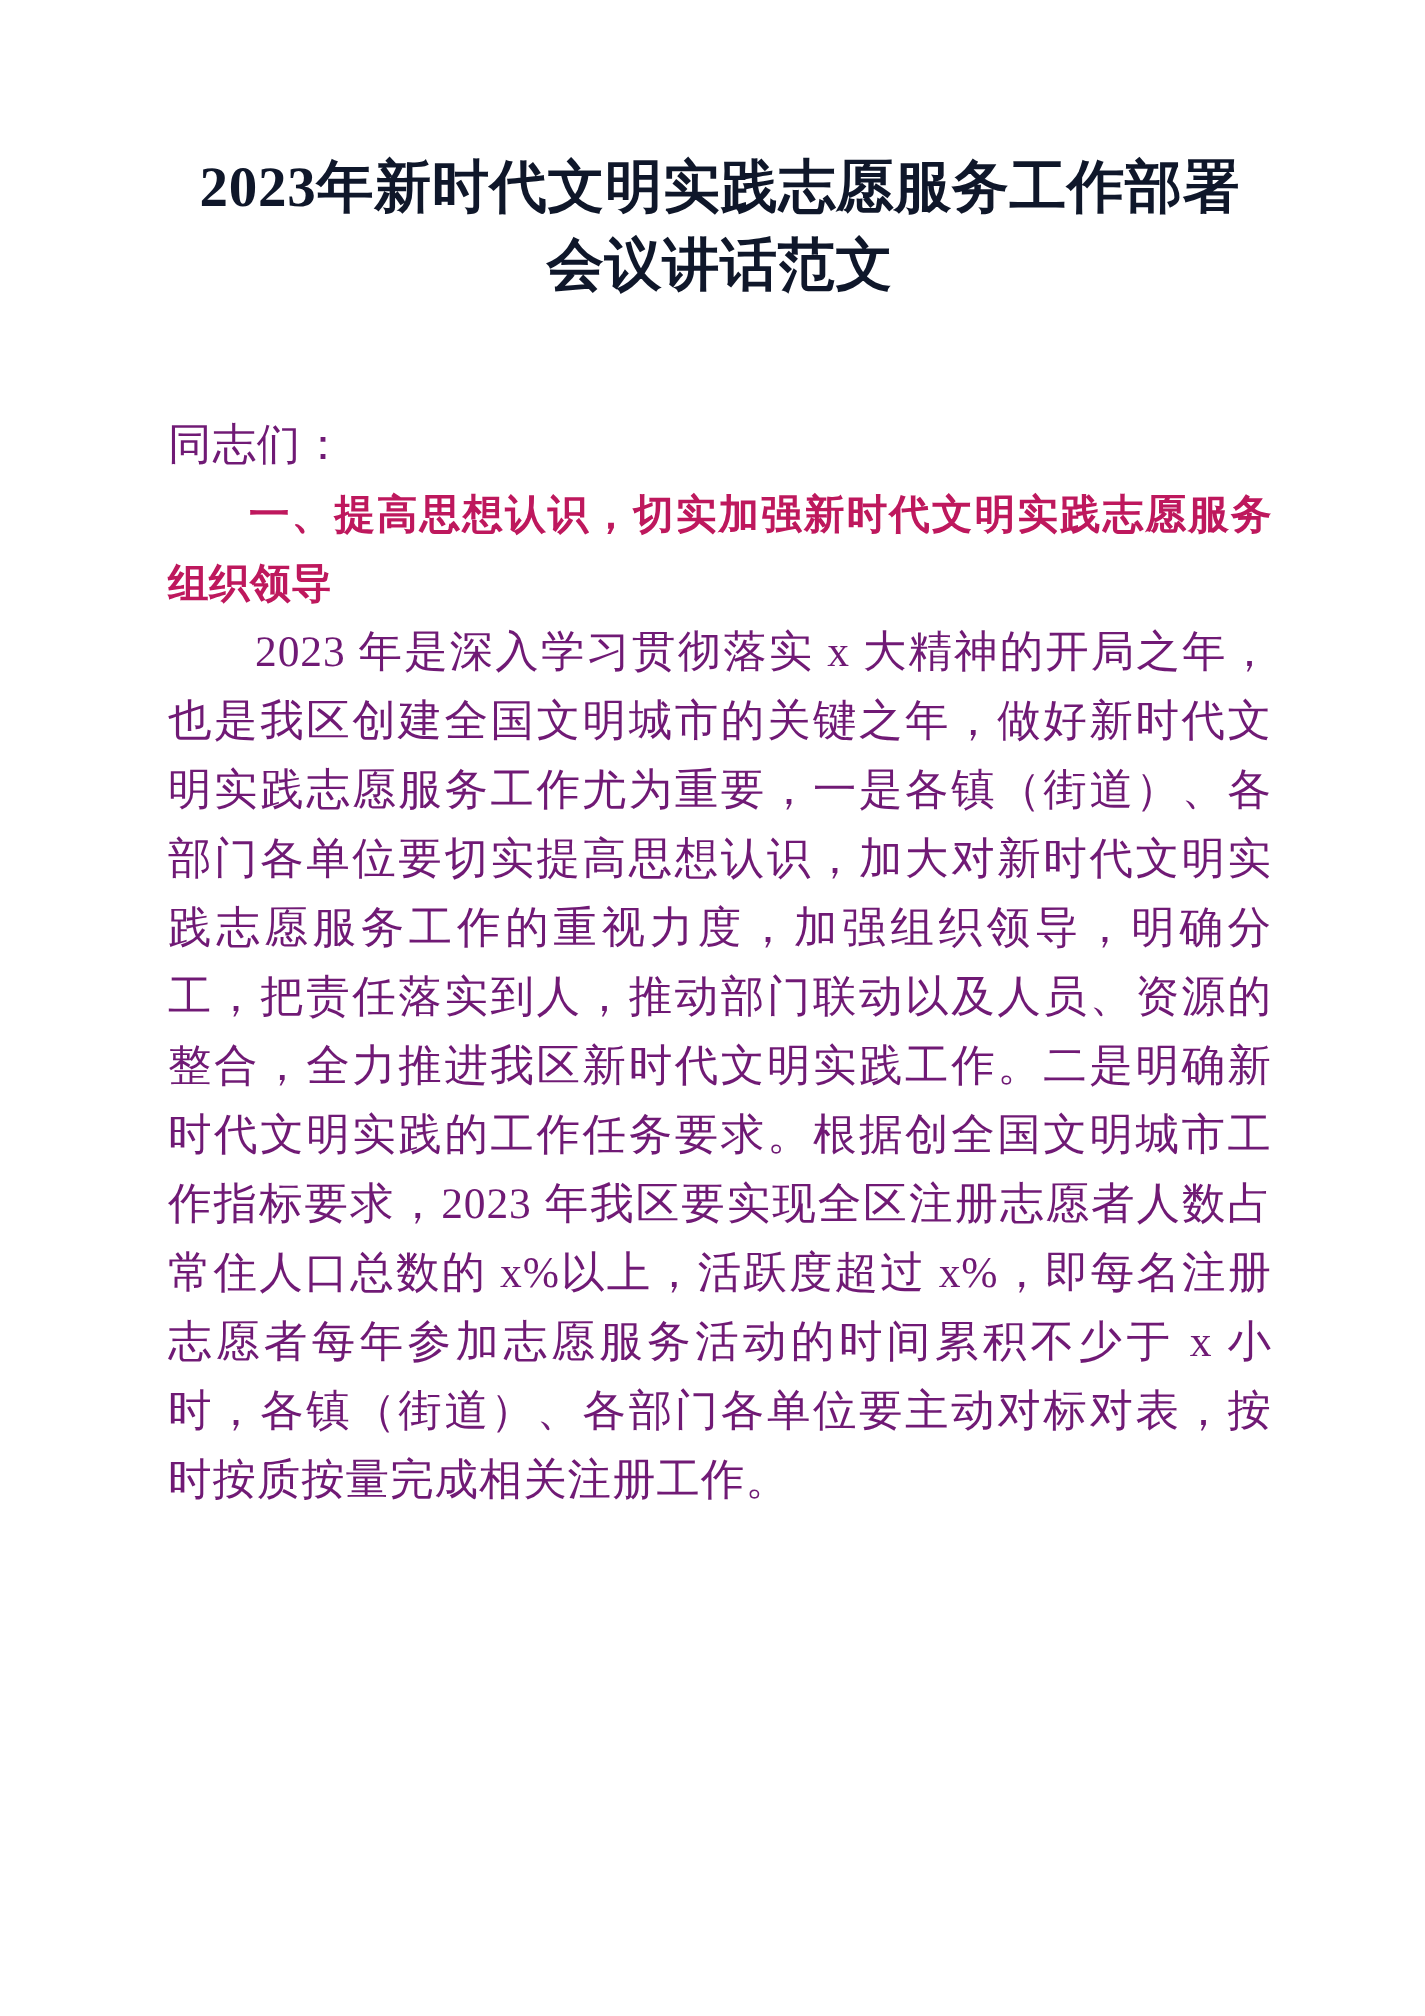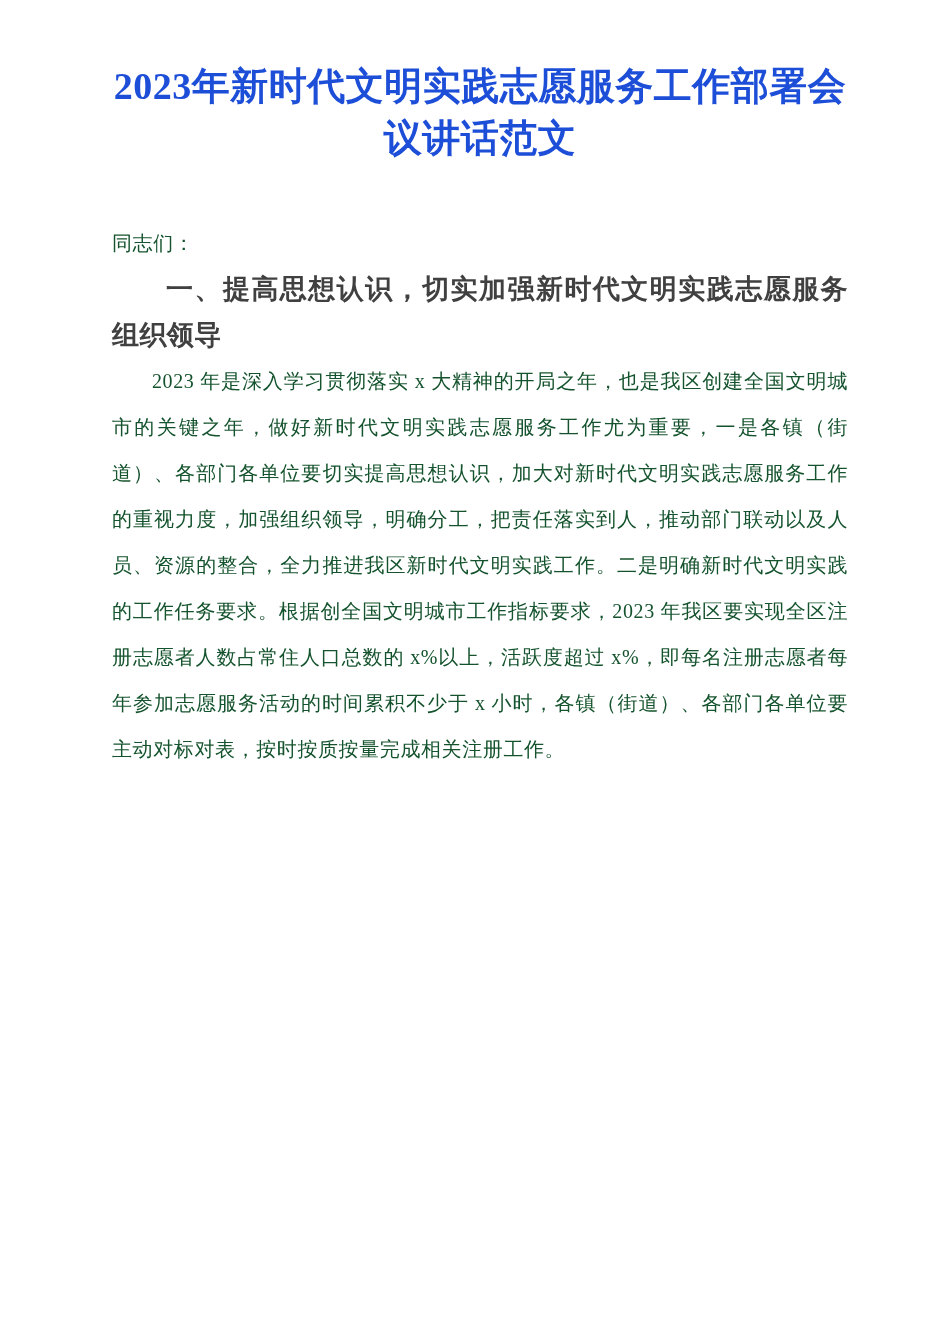--- a/index.html
+++ b/index.html
@@ -25,34 +25,34 @@
     top: 0;
     width: 736px;
   }
 
   
   .doc-title {
     font-family: "Liberation Serif", "DejaVu Serif", serif;
     font-weight: bold;
     font-size: 38px;
     line-height: 52px;
-    color: #1d4ed8;
+    color: #0f172a;
     text-align: center;
     letter-spacing: 0.5px;
-    margin: 0;
-    padding-top: 60px;
+    margin: 15px;
+    padding-top: 84px;
     word-break: break-all;
   }
 
   
   .body-text {
     font-family: "Liberation Serif", "DejaVu Serif", serif;
-    font-size: 20px;
+    font-size: 29px;
     line-height: 46px;
-    color: #14532d;
+    color: #701a75;
     text-align: justify;
     text-justify: inter-ideograph;
     margin: 0;
     word-break: break-all;
     letter-spacing: 0.6px;
   }
 
   .salutation {
     padding-top: 56px;
   }
@@ -60,21 +60,21 @@
   .indent {
     text-indent: 2em;
   }
 
   
   .section-heading {
     font-family: "Liberation Sans", "DejaVu Sans", sans-serif;
     font-weight: bold;
     font-size: 27px;
     line-height: 46px;
-    color: #404040;
+    color: #be185d;
     text-align: justify;
     text-justify: inter-ideograph;
     text-indent: 2em;
     margin: 0;
     word-break: break-all;
     letter-spacing: 0.4px;
   }
 </style>
 </head>
 <body>

